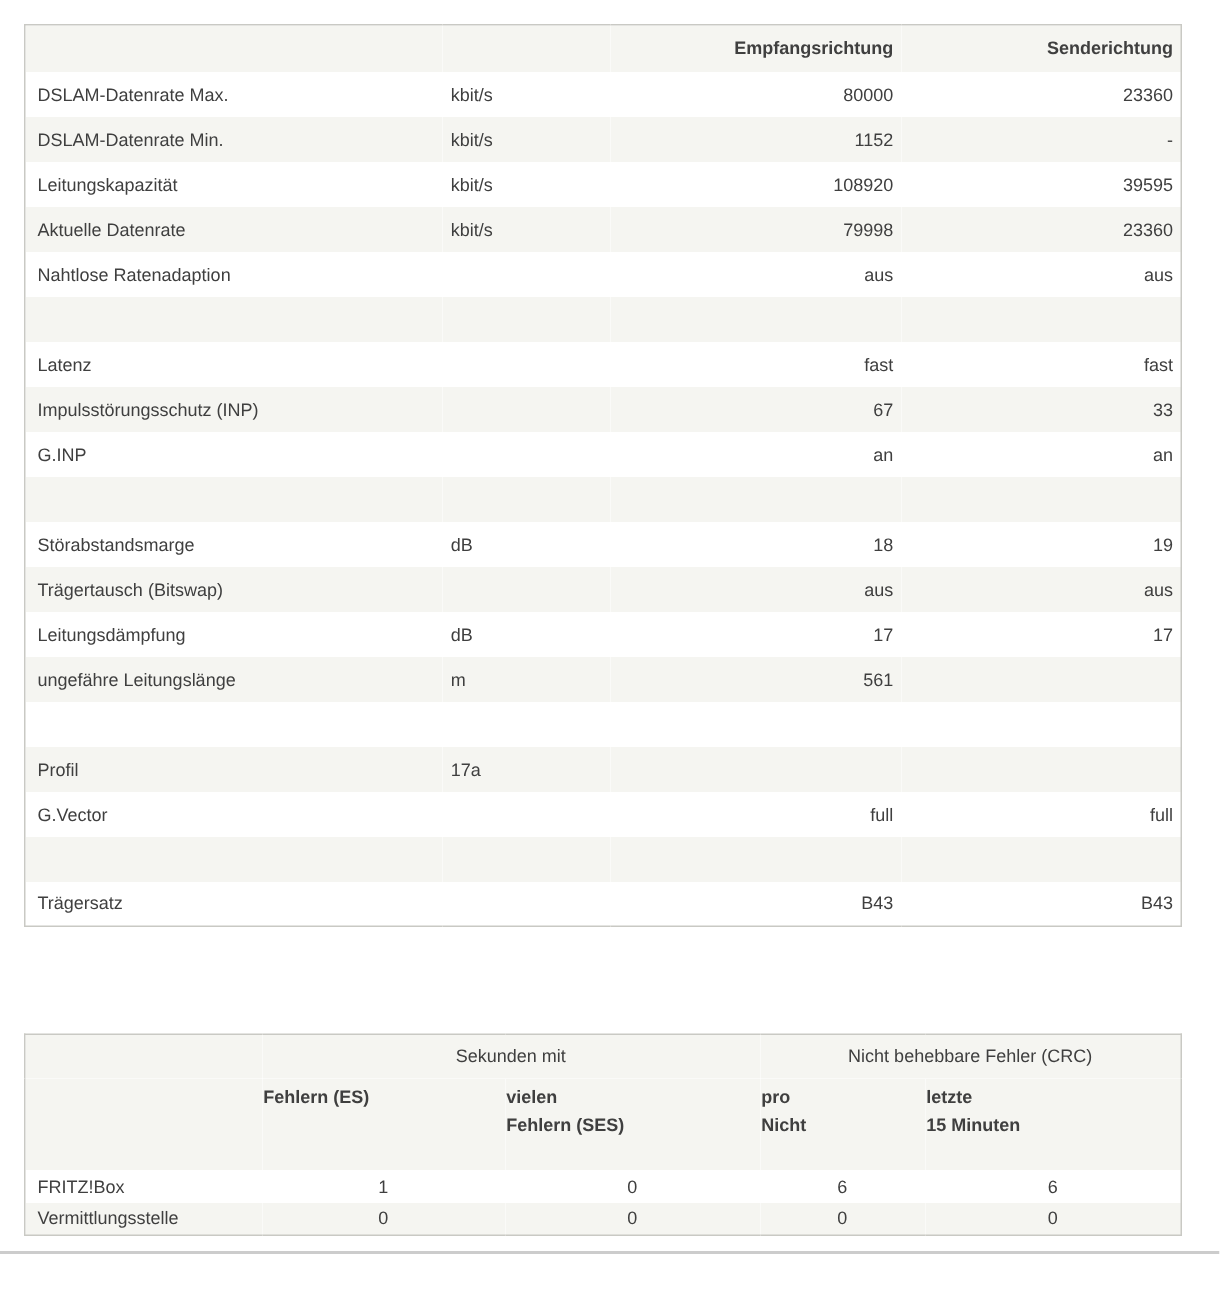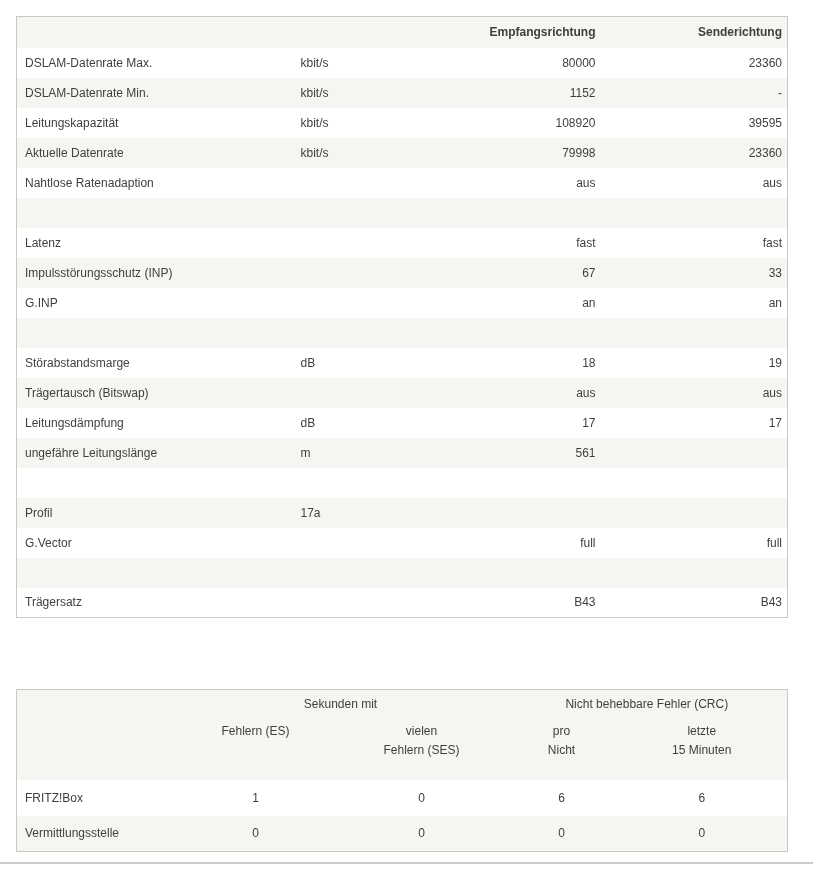--- a/index.html
+++ b/index.html
@@ -40,25 +40,25 @@
 
   
   .t2 { margin-top: 71px; }
   .t2 thead tr { background: var(--stripe); }
   .t2 tbody tr:nth-child(even) { background: var(--stripe); }
   .t2 .group {
     text-align: center; font-weight: normal;
     height: 29px; padding: 0 4px; line-height: 19px; vertical-align: middle;
   }
   .t2 .colhead {
-    text-align: center; font-weight: normal;
+    text-align: left; font-weight: bold;
     height: 61px; padding-top: 3px; line-height: 19px; vertical-align: top;
   }
   .t2 .colhead span { display: block; }
-  .t2 td { height: 36px; line-height: 18px; margin-top: 44px; }
+  .t2 td { height: 22px; line-height: 18px; margin-top: 44px; }
   .t2 .lbl { text-align: left; padding-left: 8px; }
   .t2 .val { text-align: center; }
 
   .page-divider {
     margin-top: 10px;
     width: 813px;
     height: 0;
     border-top: 2px solid var(--divider);
   }
 </style>

